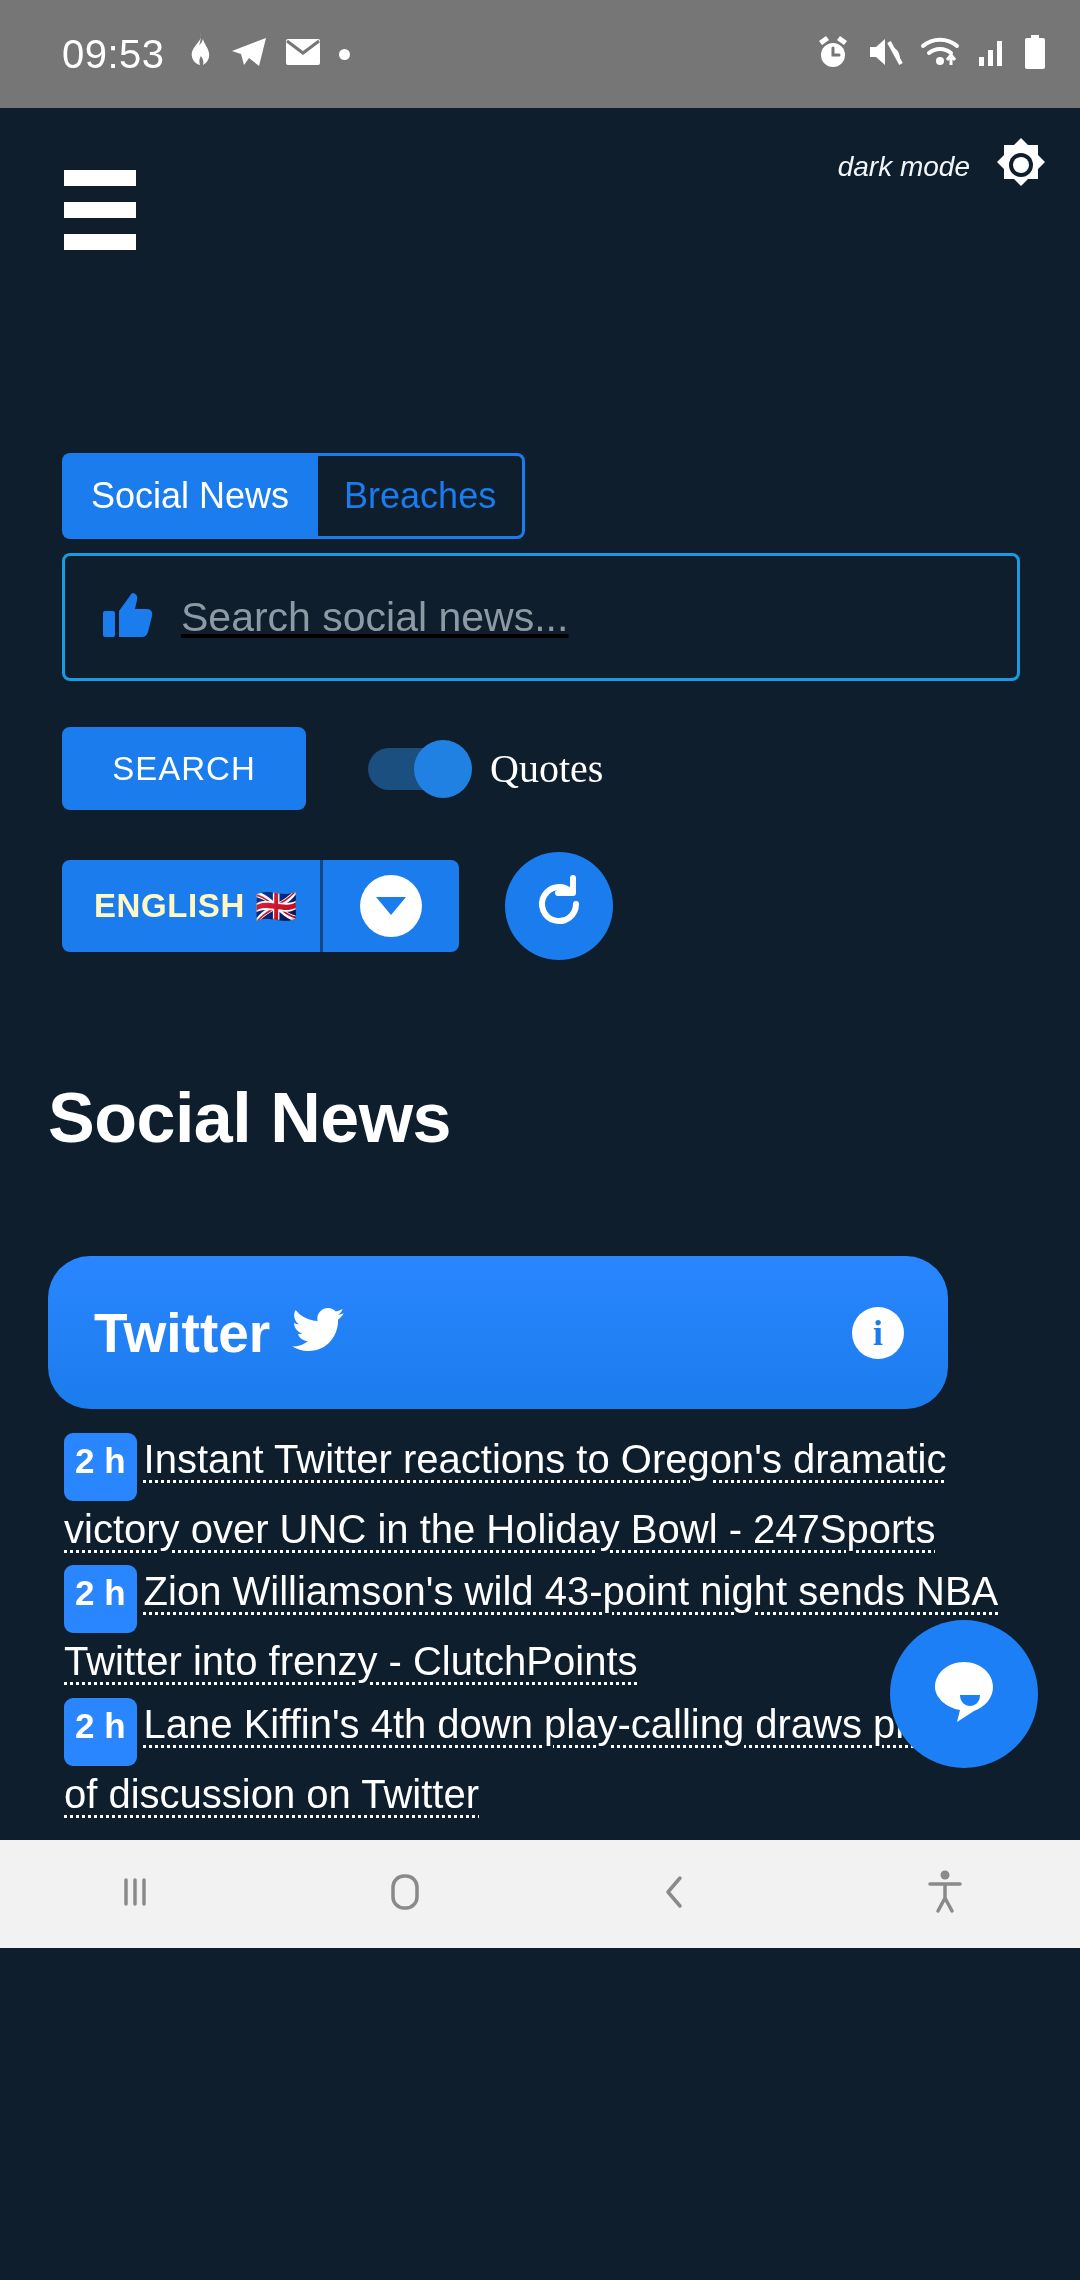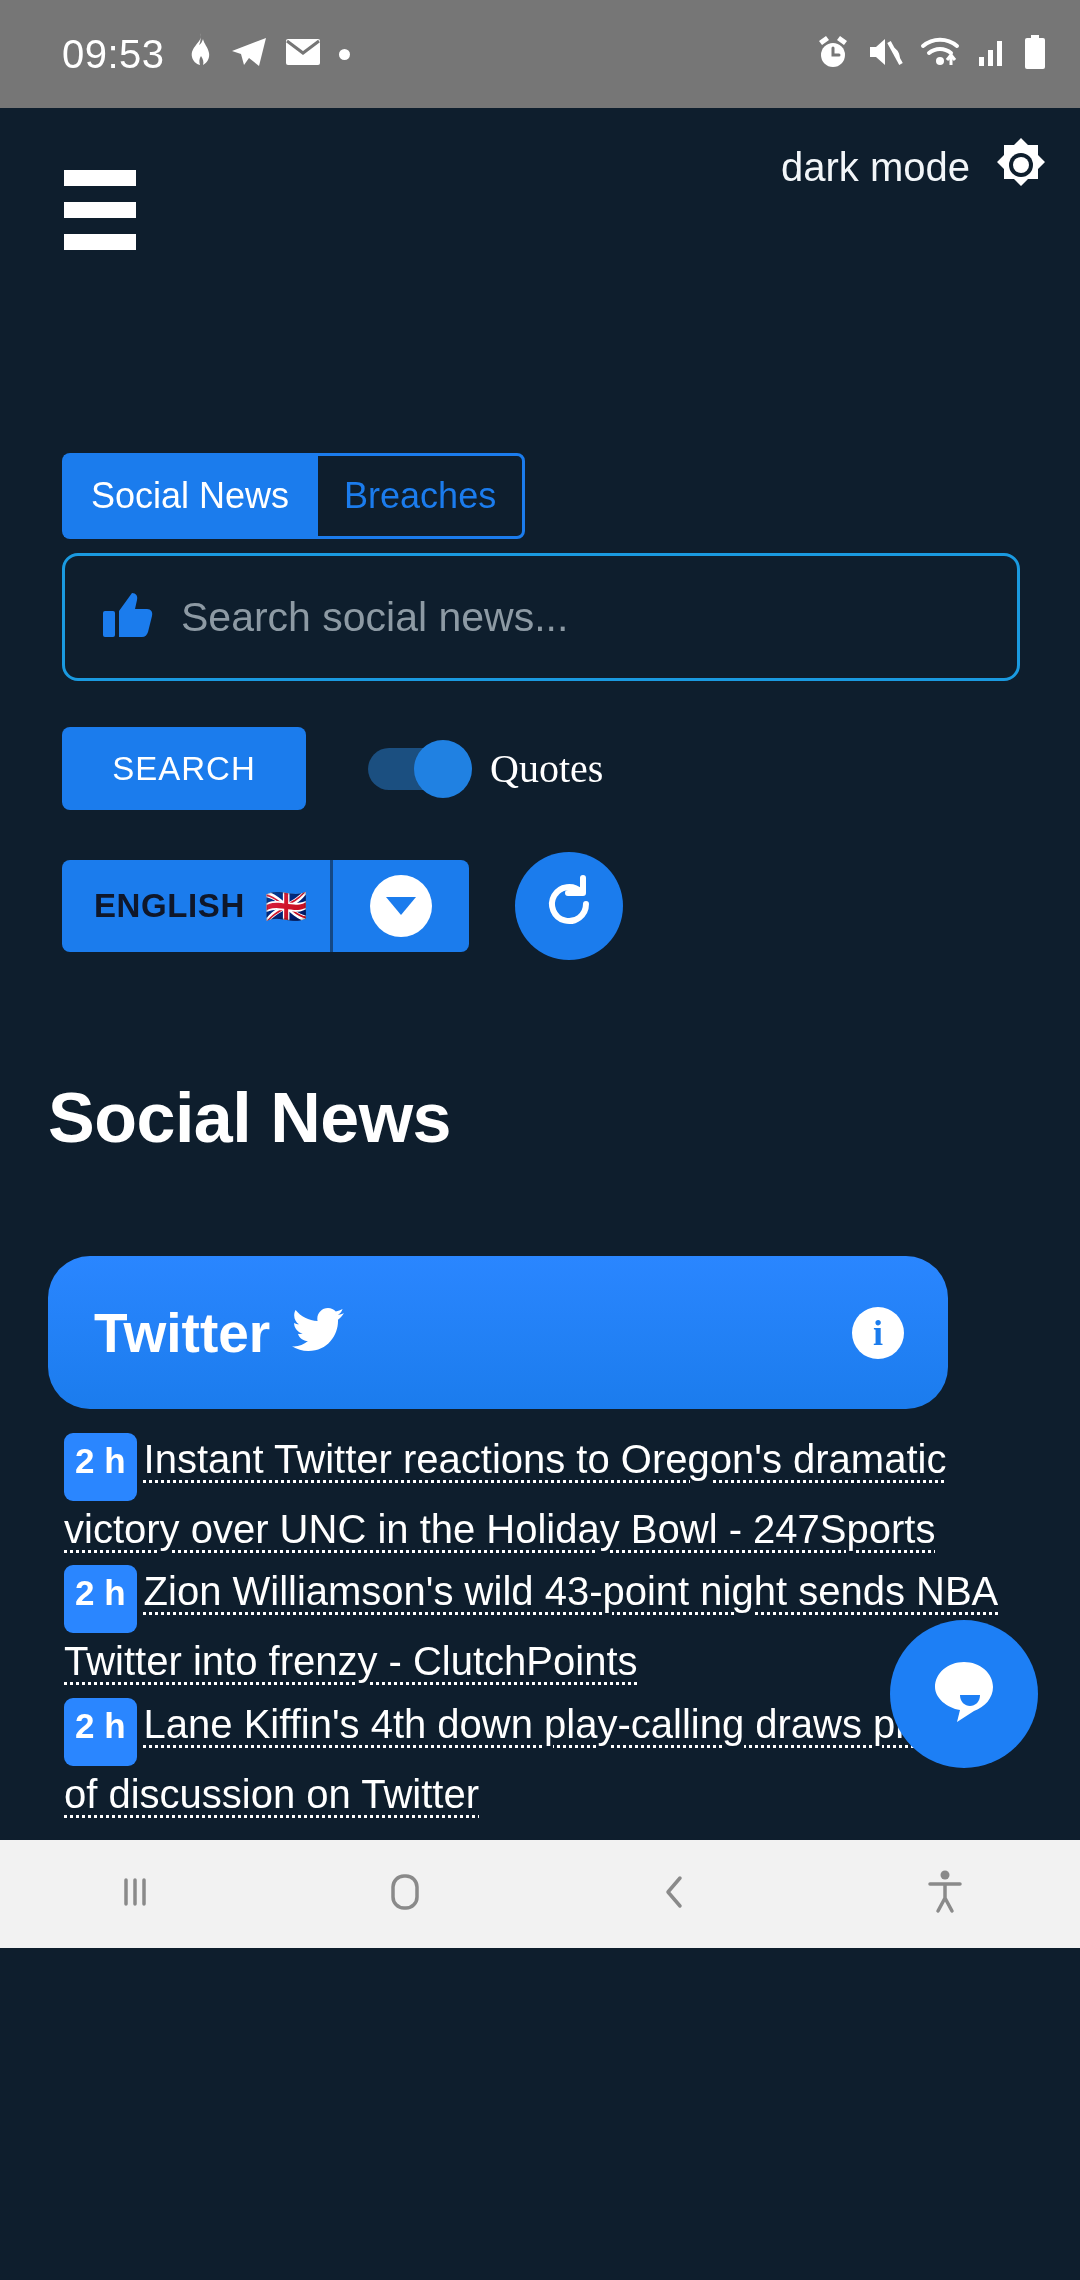--- a/index.html
+++ b/index.html
@@ -52,22 +52,23 @@
   .darkmode-wrap {
     position: absolute;
     right: 30px;
     top: 28px;
     display: flex;
     align-items: center;
     gap: 22px;
   }
   .darkmode-label {
     color: #f2f6f9;
-    font-size: 40px;
+    font-size: 28px;
     font-family: "Liberation Sans", sans-serif;
+    font-style: italic;
   }
   .hamburger {
     position: absolute;
     left: 64px;
     top: 62px;
     width: 72px;
     display: flex;
     flex-direction: column;
     gap: 16px;
   }
@@ -108,26 +109,27 @@
     background: #1b7ced;
     color: #ffffff;
   }
 
   
   .searchbar {
     margin: 14px 0 0 62px;
     width: 958px;
     height: 128px;
     border: 3px solid #1a9ae0;
-    border-radius: 16px;
+    border-radius: 8px;
     display: flex;
     align-items: center;
     padding: 0 36px;
     gap: 28px;
     background: #0e1e2d;
+    text-decoration: underline;
   }
   .search-placeholder {
     color: #8d9aa4;
     font-size: 41px;
     font-family: "Liberation Sans", sans-serif;
   }
 
   
   .search-row {
     margin: 46px 0 0 62px;
@@ -187,28 +189,28 @@
   .lang-select {
     display: flex;
     align-items: center;
     background: #1b7ced;
     border-radius: 8px;
     height: 92px;
     overflow: hidden;
     cursor: pointer;
   }
   .lang-text {
-    color: #0f172a;
+    color: #fef9c3;
     font-size: 33px;
     font-weight: bold;
     letter-spacing: 0.6px;
     padding: 0 22px 0 32px;
     display: flex;
     align-items: center;
-    gap: 20px;
+    gap: 10px;
     white-space: nowrap;
   }
   .lang-flag { font-size: 34px; line-height: 1; }
   .lang-divider {
     width: 3px;
     height: 92px;
     background: #0e1e2d;
     opacity: 0.55;
   }
   .lang-caret-box {

